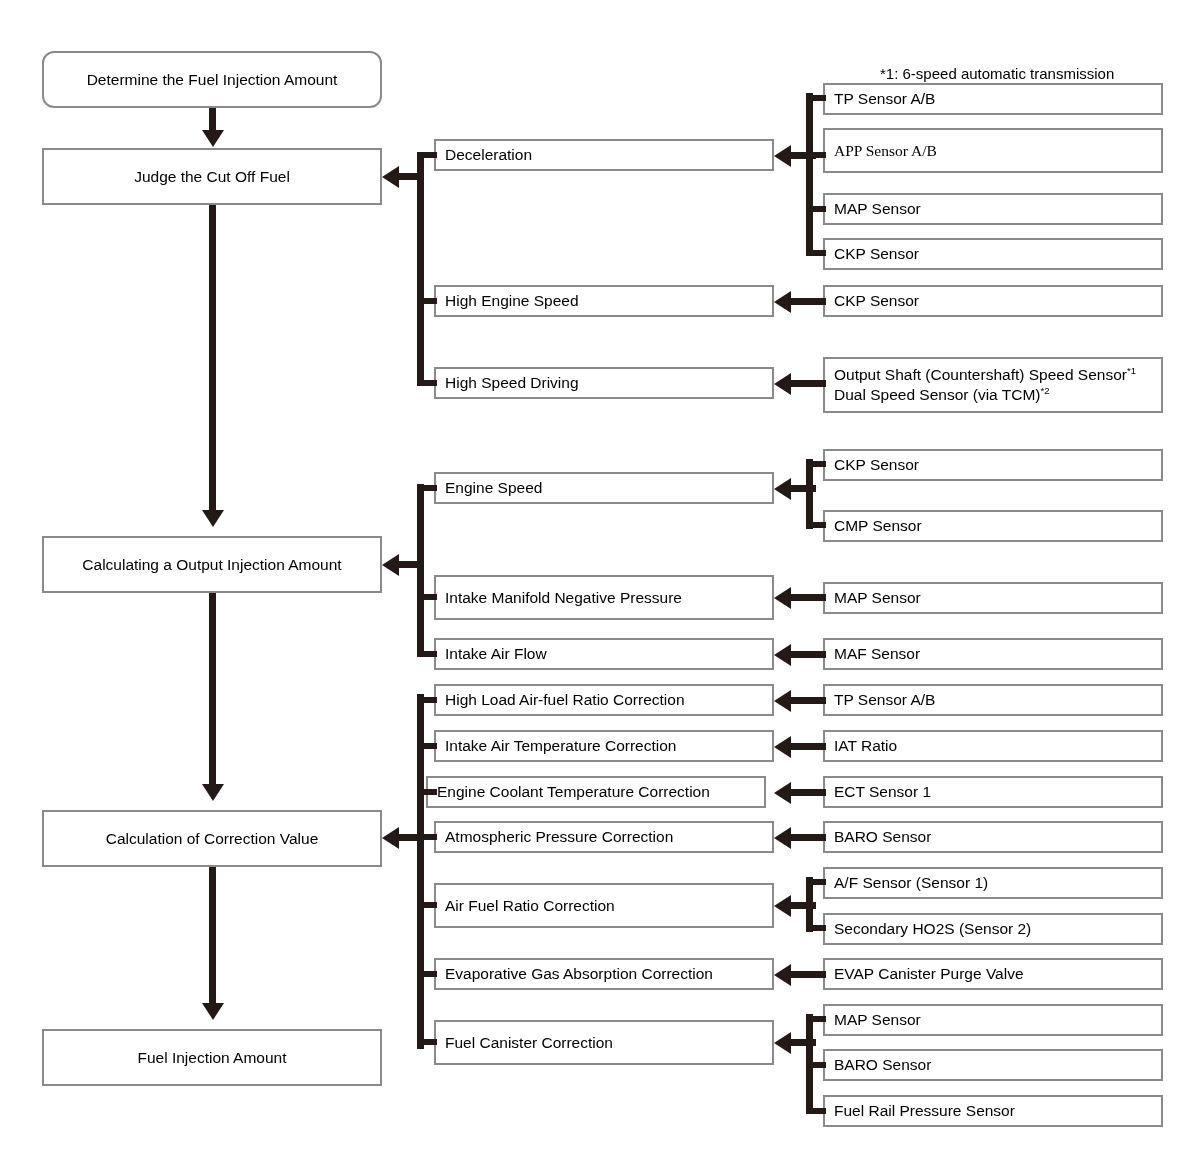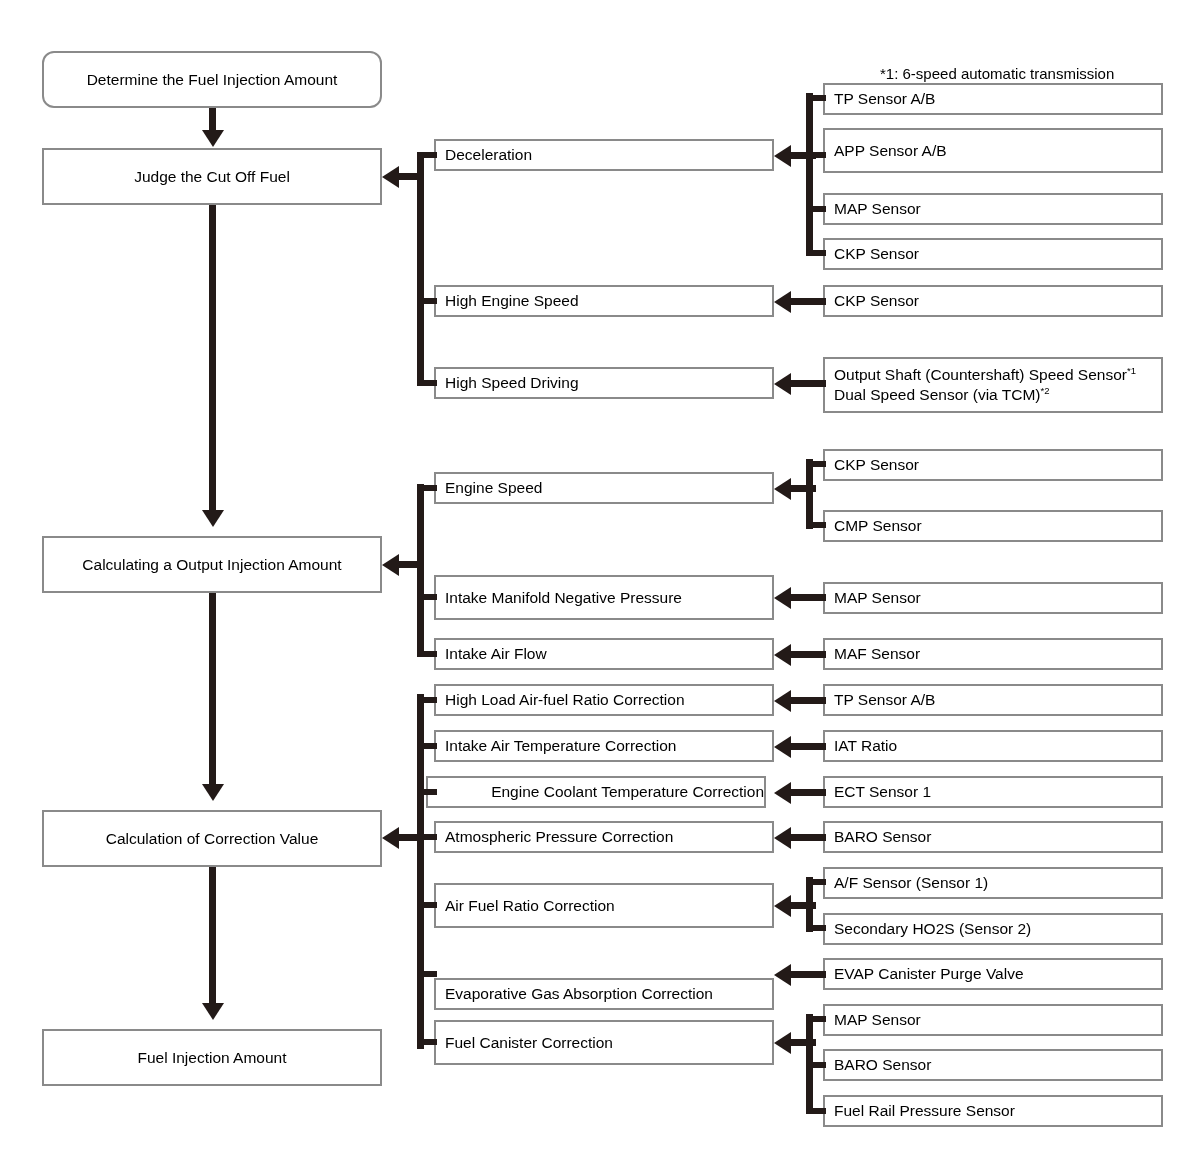--- a/index.html
+++ b/index.html
@@ -157,21 +157,21 @@
   <div class="vline" style="left:417px; top:151.5px; height:232px;"></div>
   <div class="thinh" style="left:417px; top:152px; width:20px;"></div>
   <div class="thinh" style="left:417px; top:298px; width:20px;"></div>
   <div class="thinh" style="left:417px; top:380px; width:20px;"></div>
   <div class="hline" style="left:398px; top:173px; width:26px;"></div>
   <div class="arrow-left" style="left:382px; top:165.5px;"></div>
 
   <div class="box left" style="left:823px; top:83px; width:340px; height:32px;">
     <span class="txt">TP Sensor A/B</span>
   </div>
-  <div class="box left" style="left:823px; top:128px; width:340px; height:45px;">
+  <div class="box left" style="left:823px; top:128px; width:340px; height:45px;font-family:Liberation Serif, serif;">
     <span class="txt">APP Sensor A/B</span>
   </div>
   <div class="box left" style="left:823px; top:193px; width:340px; height:32px;">
     <span class="txt">MAP Sensor</span>
   </div>
   <div class="box left" style="left:823px; top:238px; width:340px; height:32px;">
     <span class="txt">CKP Sensor</span>
   </div>
 
   <div class="vline" style="left:806px; top:93px; height:160px;"></div>
@@ -237,30 +237,30 @@
   </div>
   <div class="hline" style="left:790px; top:651px; width:36px;"></div>
   <div class="arrow-left" style="left:774px; top:643.5px;"></div>
 
   <div class="box left" style="left:434px; top:684px; width:340px; height:32px;">
     <span class="txt">High Load Air-fuel Ratio Correction</span>
   </div>
   <div class="box left" style="left:434px; top:730px; width:340px; height:32px;">
     <span class="txt">Intake Air Temperature Correction</span>
   </div>
-  <div class="box left" style="left:426px; top:776px; width:340px; height:32px;text-align:right;">
+  <div class="box left" style="left:426px; top:776px; width:340px; height:32px;">
     <span class="txt">Engine Coolant Temperature Correction</span>
   </div>
   <div class="box left" style="left:434px; top:821px; width:340px; height:32px;">
     <span class="txt">Atmospheric Pressure Correction</span>
   </div>
   <div class="box left" style="left:434px; top:883px; width:340px; height:45px;">
     <span class="txt">Air Fuel Ratio Correction</span>
   </div>
-  <div class="box left" style="left:434px; top:978px; width:340px; height:32px;">
+  <div class="box left" style="left:434px; top:958px; width:340px; height:32px;">
     <span class="txt">Evaporative Gas Absorption Correction</span>
   </div>
   <div class="box left" style="left:434px; top:1020px; width:340px; height:45px;">
     <span class="txt">Fuel Canister Correction</span>
   </div>
 
   <div class="vline" style="left:417px; top:694px; height:355px;"></div>
   <div class="thinh" style="left:417px; top:697px; width:20px;"></div>
   <div class="thinh" style="left:417px; top:743px; width:20px;"></div>
   <div class="thinh" style="left:417px; top:789px; width:20px;"></div>

